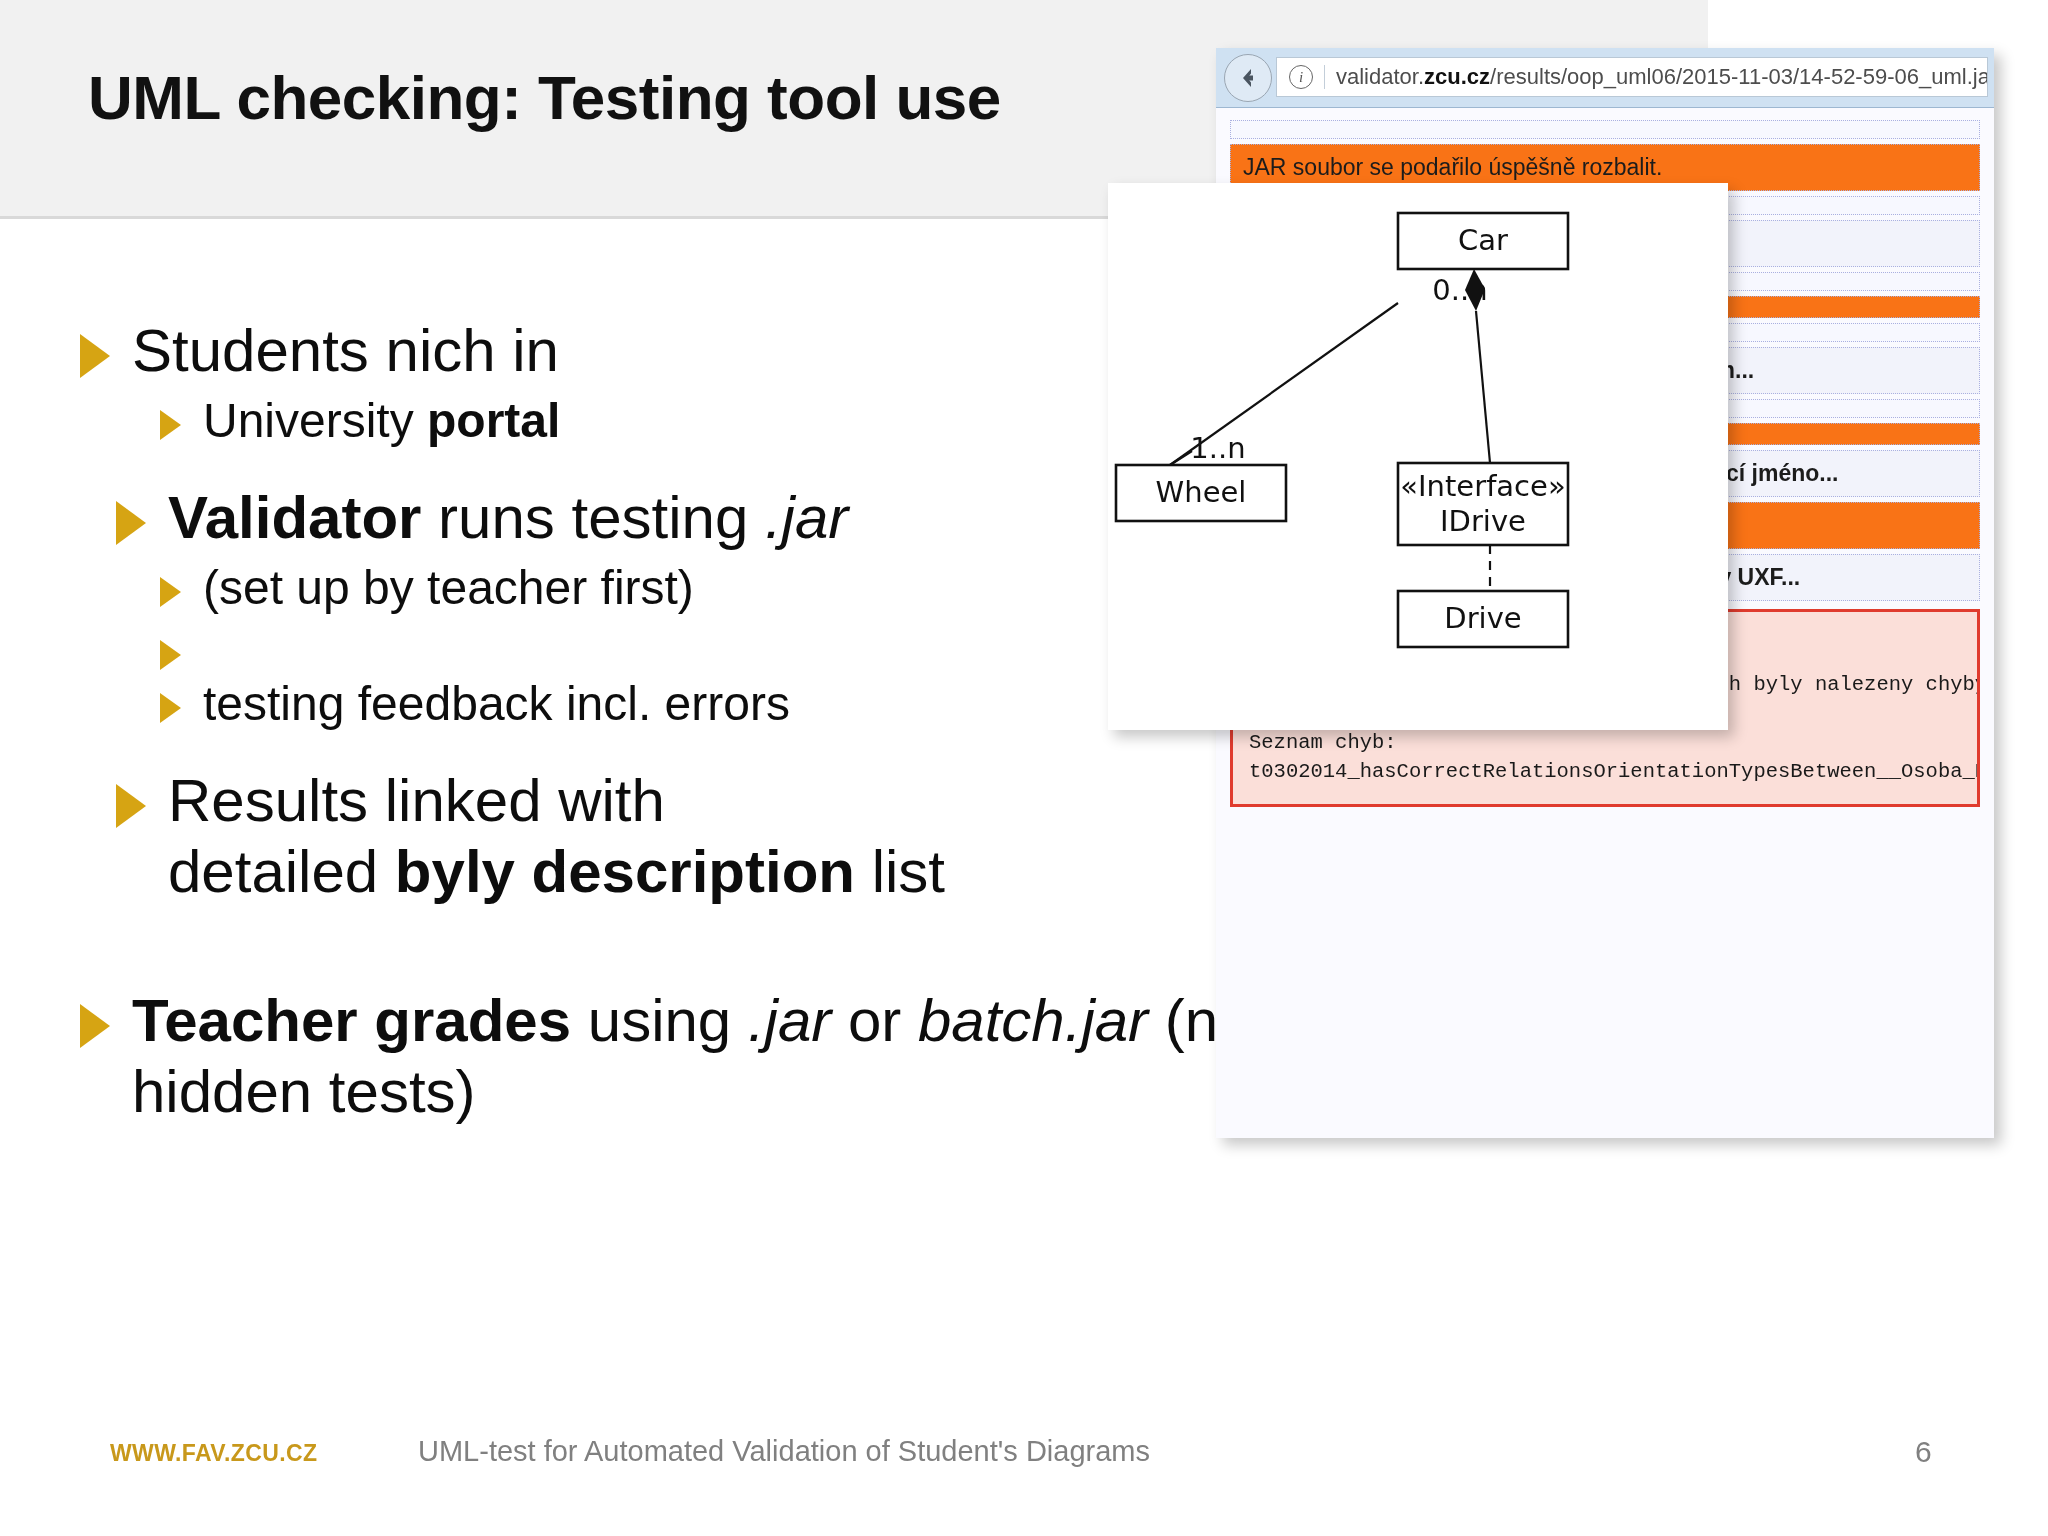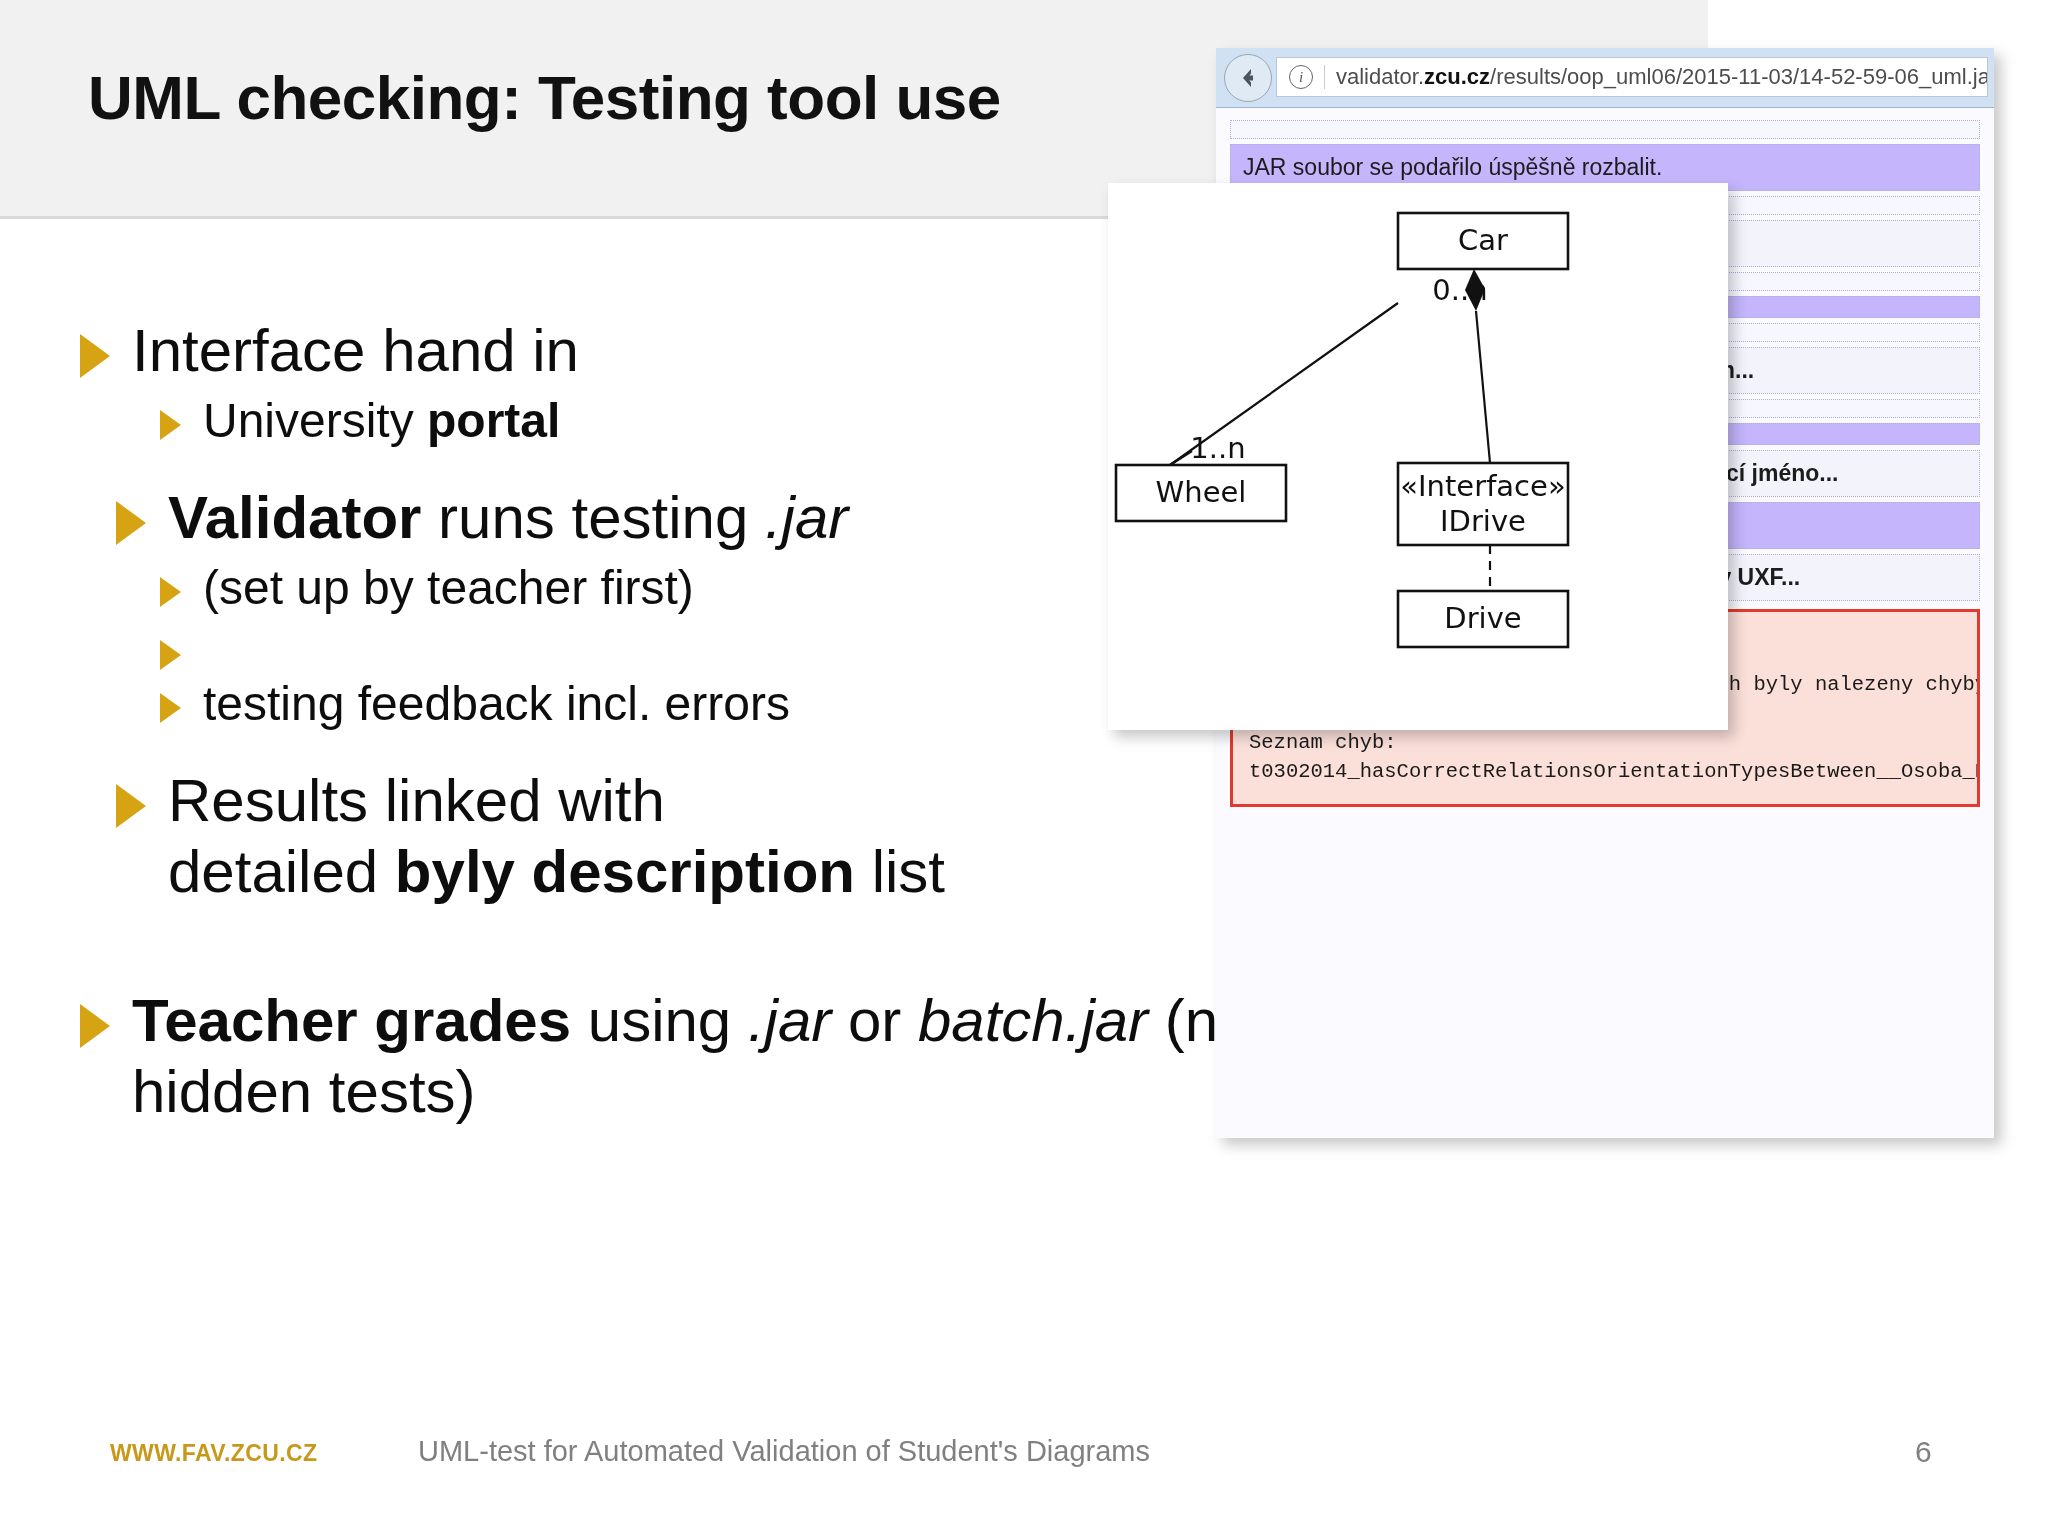--- a/index.html
+++ b/index.html
@@ -217,21 +217,21 @@
     margin-bottom: 5px;
     padding: 9px 12px;
     min-height: 22px;
     font-size: 23px;
     color: #1c1c1c;
     white-space: nowrap;
     overflow: hidden;
   }
   .row.blank { min-height: 19px; padding: 6px 12px; }
   .row.hdr { font-weight: bold; background: #f2f3fb; }
-  .row.plain { background: #c4b5fd; }
+  .row.plain { background: #f97316; }
 
   
   .err-box {
     border: 3px solid #e03b2e;
     background: #fbdfd9;
     box-sizing: border-box;
     padding: 16px 16px 18px 16px;
     margin-top: 8px;
     overflow: hidden;
   }
@@ -273,21 +273,21 @@
 <div class="slide">
 
   <div class="header-band">
     <div class="slide-title">UML checking: Testing tool use</div>
   </div>
 
   <div class="bullets">
 
     <div class="bullet lvl1">
       <span class="tri"></span>
-      <span class="btxt">Interface hand in</span>
+      <span class="btxt">Students nich in</span>
     </div>
 
     <div class="bullet lvl2">
       <span class="tri"></span>
       <span class="btxt">University <b>portal</b></span>
     </div>
 
     <div class="bullet lvl1 spaced-top">
       <span class="tri"></span>
       <span class="btxt"><b>Validator</b> runs testing <i>.jar</i></span>

